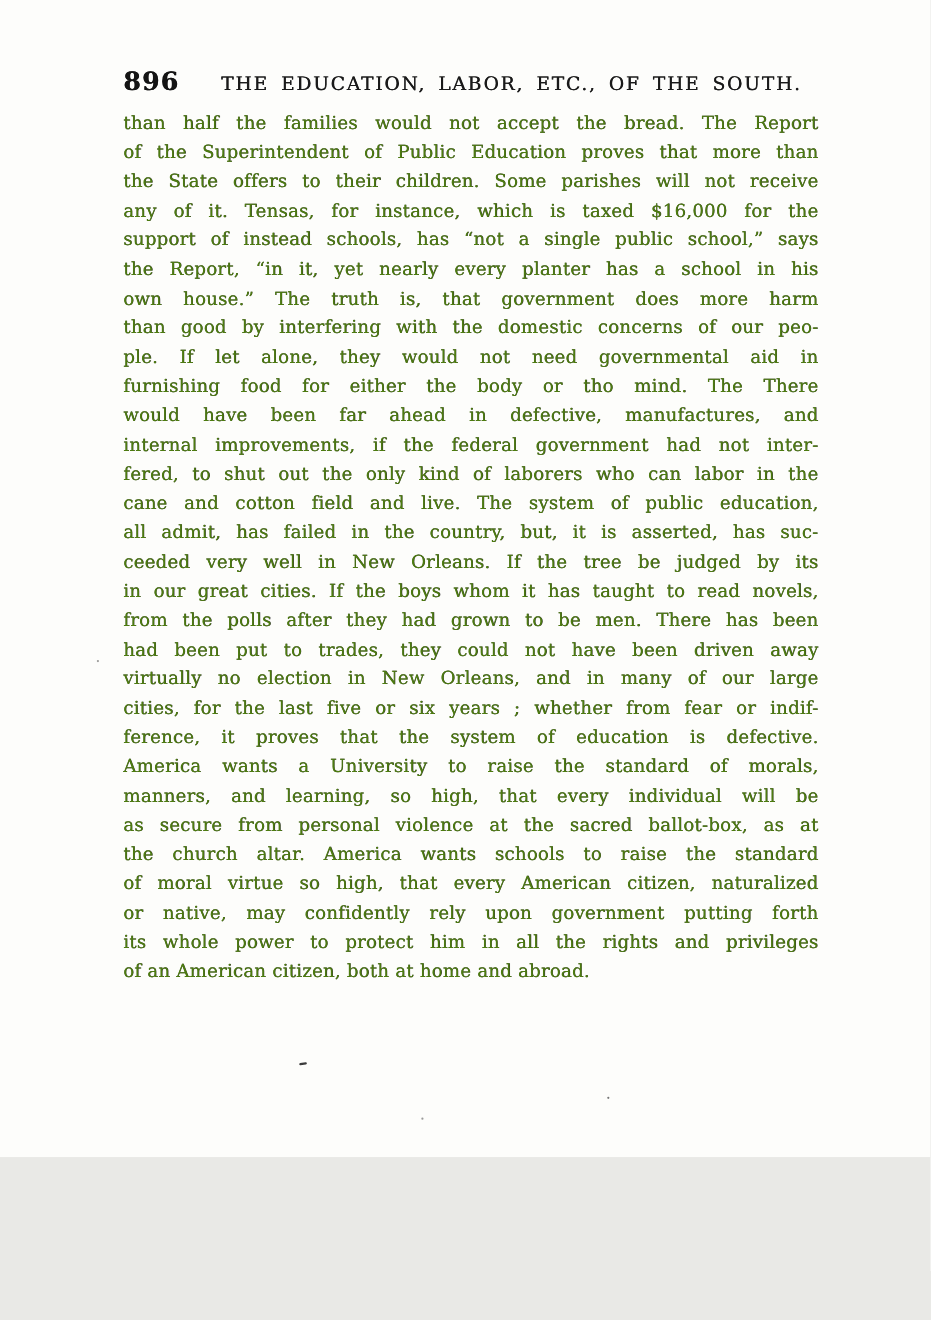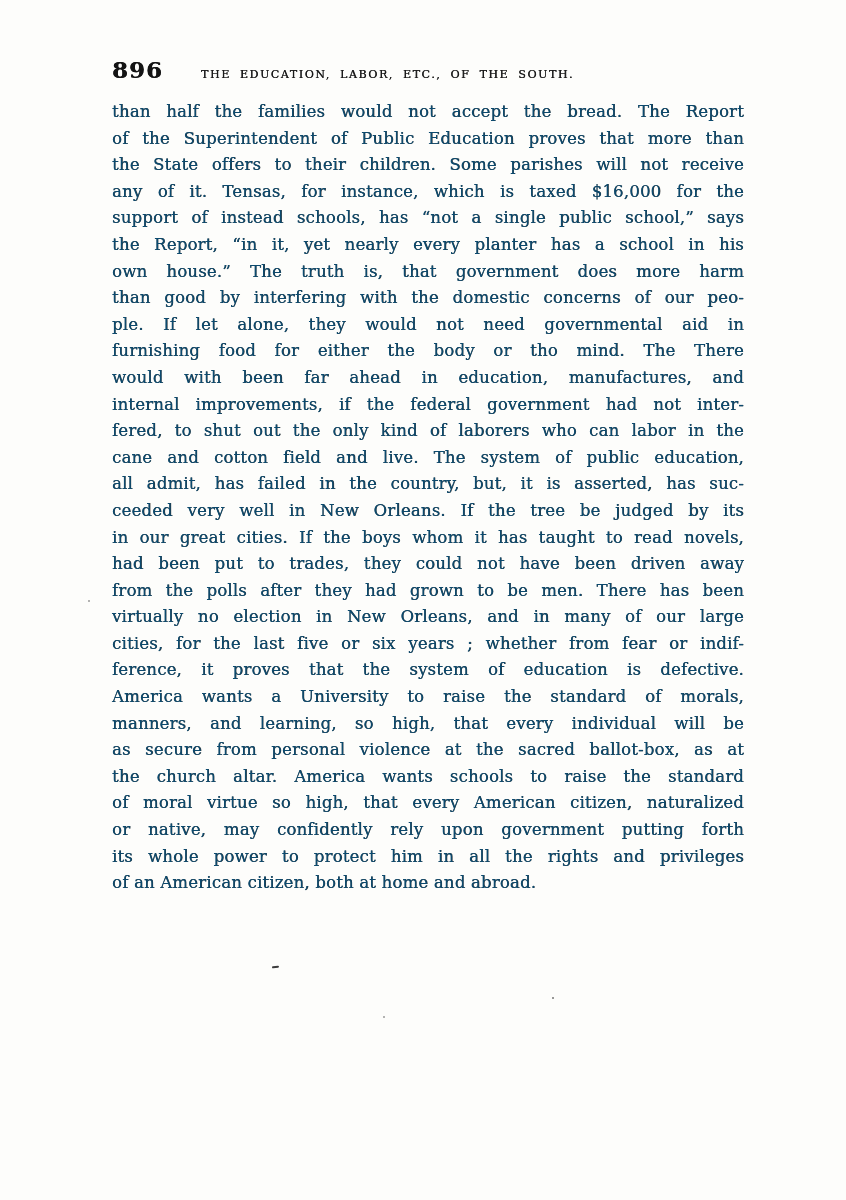--- a/index.html
+++ b/index.html
@@ -4,21 +4,21 @@
 <style>
   html, body {
     margin: 0;
     padding: 0;
     background: #e9e9e6;
     font-family: "DejaVu Serif", serif;
   }
   .page {
     position: relative;
     width: 846px;
-    height: 1200px;
+    height: 1052px;
     margin: 0 auto;
     background: #fdfdfb;
     overflow: hidden;
     color: #1c1c1c;
   }
   .header {
     position: absolute;
     top: 56px;
     left: 112px;
     width: 632px;
@@ -28,41 +28,41 @@
   .pagenum {
     font-size: 23px;
     font-weight: bold;
     letter-spacing: 1px;
     color: #141414;
     text-shadow: 0.3px 0 0 currentColor;
   }
   .running-title {
     margin-left: 38px;
     flex: 1;
-    font-size: 11px;
+    font-size: 17px;
     letter-spacing: 1.6px;
     word-spacing: 4px;
     color: #1a1a1a;
     text-shadow: 0.3px 0 0 currentColor;
     white-space: nowrap;
     margin-top: 11px;
   }
   .body-text {
     position: absolute;
     top: 99px;
     left: 112px;
     width: 632px;
   }
   .text-line {
     font-size: 16.5px;
     line-height: 26.6px;
     letter-spacing: 0.2px;
     text-align: justify;
     text-align-last: justify;
-    color: #0c4a6e;
+    color: #4d7c0f;
     text-shadow: 0.3px 0 0 rgba(20,20,20,0.85);
     white-space: normal;
   }
   .text-line.last {
     text-align-last: left;
   }
   .speck {
     position: absolute;
     background: #4a4a4a;
     border-radius: 50%;
@@ -91,29 +91,29 @@
       <div class="text-line">than half the families would not accept the bread.  The Report</div>
       <div class="text-line">of the Superintendent of Public Education proves that more than</div>
       <div class="text-line">the State offers to their children.  Some parishes will not receive</div>
       <div class="text-line">any of it.  Tensas, for instance, which is taxed $16,000 for the</div>
       <div class="text-line">support of instead schools, has “not a single public school,” says</div>
       <div class="text-line">the Report, “in it, yet nearly every planter has a school in his</div>
       <div class="text-line">own house.”  The truth is, that government does more harm</div>
       <div class="text-line">than good by interfering with the domestic concerns of our peo-</div>
       <div class="text-line">ple.  If let alone, they would not need governmental aid in</div>
       <div class="text-line">furnishing food for either the body or tho mind.  The There</div>
-      <div class="text-line">would with been far ahead in education, manufactures, and</div>
+      <div class="text-line">would have been far ahead in defective, manufactures, and</div>
       <div class="text-line">internal improvements, if the federal government had not inter-</div>
       <div class="text-line">fered, to shut out the only kind of laborers who can labor in the</div>
       <div class="text-line">cane and cotton field and live.  The system of public education,</div>
       <div class="text-line">all admit, has failed in the country, but, it is asserted, has suc-</div>
       <div class="text-line">ceeded very well in New Orleans.  If the tree be judged by its</div>
       <div class="text-line">in our great cities.  If the boys whom it has taught to read novels,</div>
+      <div class="text-line">from the polls after they had grown to be men.  There has been</div>
       <div class="text-line">had been put to trades, they could not have been driven away</div>
-      <div class="text-line">from the polls after they had grown to be men.  There has been</div>
       <div class="text-line">virtually no election in New Orleans, and in many of our large</div>
       <div class="text-line">cities, for the last five or six years ; whether from fear or indif-</div>
       <div class="text-line">ference, it proves that the system of education is defective.</div>
       <div class="text-line">America wants a University to raise the standard of morals,</div>
       <div class="text-line">manners, and learning, so high, that every individual will be</div>
       <div class="text-line">as secure from personal violence at the sacred ballot-box, as at</div>
       <div class="text-line">the church altar.  America wants schools to raise the standard</div>
       <div class="text-line">of moral virtue so high, that every American citizen, naturalized</div>
       <div class="text-line">or native, may confidently rely upon government putting forth</div>
       <div class="text-line">its whole power to protect him in all the rights and privileges</div>

